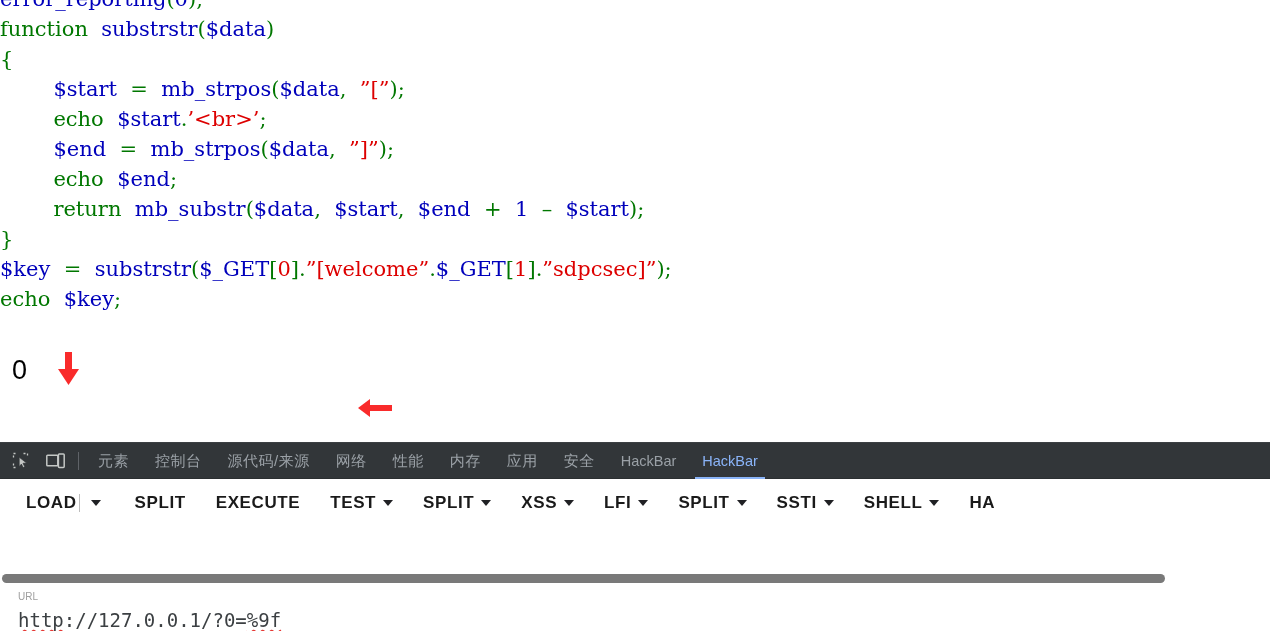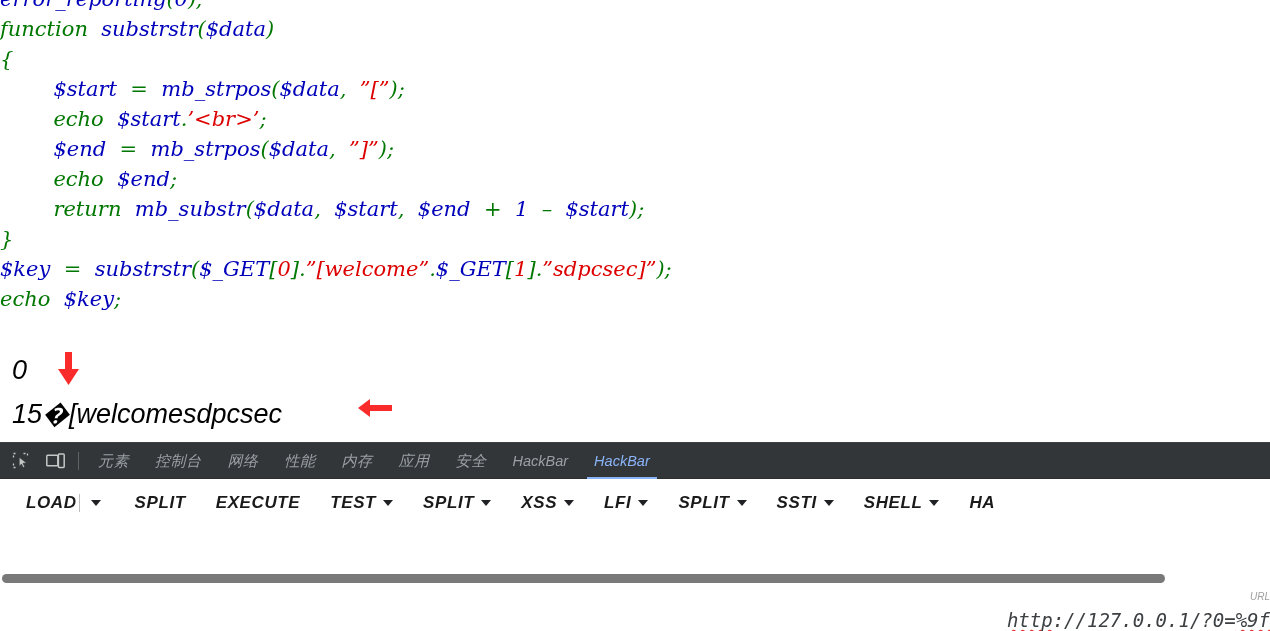--- a/index.html
+++ b/index.html
@@ -4,21 +4,21 @@
 <style>
   * { box-sizing: border-box; }
   html, body {
     margin: 0; padding: 0;
     width: 1270px; height: 631px;
     overflow: hidden;
     background: #ffffff;
     font-family: "Liberation Sans", sans-serif;
   }
 
-  #app { position: relative; width: 1270px; height: 491px; background: #6d28d9; font-style: italic; }
+  #app { position: relative; width: 1270px; height: 491px; background: #6d28d9; }
 
   
   .page-area {
     position: absolute; left: 0; top: 0; width: 1270px; height: 442px;
     background: #ffffff; overflow: hidden;
   }
 
   .code-block {
     position: absolute;
     left: 0; top: -16px;
@@ -107,21 +107,20 @@
     position: absolute; left: 6px; right: 6px; bottom: 0; height: 2px;
     background: #8ab4f8;
   }
 
   
   .hb-panel {
     position: relative;
     width: 1270px; height: 152px;
     background: #ffffff;
     overflow: hidden;
-    text-align: right;
   }
 
   .hb-toolbar {
     height: 48px;
     display: flex; align-items: center;
     padding-left: 24px;
     white-space: nowrap;
     overflow: hidden;
   }
 
@@ -202,21 +201,21 @@
 </style>
 </head>
 <body>
 
 <div id="app">
 
   <div class="page-area">
 
     <div class="code-block" id="code-block"><div class="code-line"><span class="tok-fn">error_reporting</span><span class="tok-brk">(</span><span class="tok-fn">0</span><span class="tok-brk">)</span><span class="tok-pun">;</span></div><div class="code-line"><span class="tok-kw">function</span><span class="tok-plain">  </span><span class="tok-fn">substrstr</span><span class="tok-brk">(</span><span class="tok-var">$data</span><span class="tok-brk">)</span></div><div class="code-line"><span class="tok-brk">{</span></div><div class="code-line"><span class="tok-plain">        </span><span class="tok-var">$start</span><span class="tok-plain">  </span><span class="tok-kw">=</span><span class="tok-plain">  </span><span class="tok-fn">mb_strpos</span><span class="tok-brk">(</span><span class="tok-var">$data</span><span class="tok-pun">,</span><span class="tok-plain">  </span><span class="tok-str">”[”</span><span class="tok-brk">)</span><span class="tok-pun">;</span></div><div class="code-line"><span class="tok-plain">        </span><span class="tok-kw">echo</span><span class="tok-plain">  </span><span class="tok-var">$start</span><span class="tok-pun">.</span><span class="tok-str">’&lt;br&gt;’</span><span class="tok-pun">;</span></div><div class="code-line"><span class="tok-plain">        </span><span class="tok-var">$end</span><span class="tok-plain">  </span><span class="tok-kw">=</span><span class="tok-plain">  </span><span class="tok-fn">mb_strpos</span><span class="tok-brk">(</span><span class="tok-var">$data</span><span class="tok-pun">,</span><span class="tok-plain">  </span><span class="tok-str">”]”</span><span class="tok-brk">)</span><span class="tok-pun">;</span></div><div class="code-line"><span class="tok-plain">        </span><span class="tok-kw">echo</span><span class="tok-plain">  </span><span class="tok-var">$end</span><span class="tok-pun">;</span></div><div class="code-line"><span class="tok-plain">        </span><span class="tok-kw">return</span><span class="tok-plain">  </span><span class="tok-fn">mb_substr</span><span class="tok-brk">(</span><span class="tok-var">$data</span><span class="tok-pun">,</span><span class="tok-plain">  </span><span class="tok-var">$start</span><span class="tok-pun">,</span><span class="tok-plain">  </span><span class="tok-var">$end</span><span class="tok-plain">  </span><span class="tok-kw">+</span><span class="tok-plain">  </span><span class="tok-fn">1</span><span class="tok-plain">  </span><span class="tok-kw">–</span><span class="tok-plain">  </span><span class="tok-var">$start</span><span class="tok-brk">)</span><span class="tok-pun">;</span></div><div class="code-line"><span class="tok-brk">}</span></div><div class="code-line"><span class="tok-var">$key</span><span class="tok-plain">  </span><span class="tok-kw">=</span><span class="tok-plain">  </span><span class="tok-fn">substrstr</span><span class="tok-brk">(</span><span class="tok-var">$_GET</span><span class="tok-brk">[</span><span class="tok-str">0</span><span class="tok-brk">]</span><span class="tok-pun">.</span><span class="tok-str">”[welcome”</span><span class="tok-pun">.</span><span class="tok-var">$_GET</span><span class="tok-brk">[</span><span class="tok-str">1</span><span class="tok-brk">]</span><span class="tok-pun">.</span><span class="tok-str">”sdpcsec]”</span><span class="tok-brk">)</span><span class="tok-pun">;</span></div><div class="code-line"><span class="tok-kw">echo</span><span class="tok-plain">  </span><span class="tok-var">$key</span><span class="tok-pun">;</span></div></div>
 
-    <div class="out-block" id="out-block"><div class="out-line">0</div><div class="out-line">15�[welcomesdpcsec</div></div>
+    <div class="out-block" id="out-block"><div class="out-line">0</div></div>
 
     <svg class="arrow-down" viewBox="0 0 26 34">
       <rect x="9" y="0" width="7" height="19" fill="#f92b2b"></rect>
       <polygon points="2,17 23,17 12.5,33" fill="#f92b2b"></polygon>
     </svg>
     <svg class="arrow-left" viewBox="0 0 34 20">
       <rect x="10" y="7" width="24" height="6" fill="#f92b2b"></rect>
       <polygon points="12,1 12,19 0,10" fill="#f92b2b"></polygon>
     </svg>
 
@@ -242,20 +241,21 @@
           <rect x="0.8" y="2.2" width="11" height="10.5" rx="0.8" fill="none" stroke="#c4c7c5" stroke-width="1.5"></rect>
           <rect x="12.4" y="0.9" width="5.8" height="13.5" rx="0.9" fill="none" stroke="#c4c7c5" stroke-width="1.5"></rect>
         </svg>
       </div>
 
       <div class="dt-sep"></div>
 
       <div id="dt-tabs" style="display:flex;align-items:center;">
           <div class="dt-tab cjk">元素</div>
           <div class="dt-tab cjk">控制台</div>
+          <div class="dt-tab cjk">源代码/来源</div>
           <div class="dt-tab cjk">网络</div>
           <div class="dt-tab cjk">性能</div>
           <div class="dt-tab cjk">内存</div>
           <div class="dt-tab cjk">应用</div>
           <div class="dt-tab cjk">安全</div>
           <div class="dt-tab">HackBar</div>
           <div class="dt-tab active">HackBar</div>
         </div>
     </div>
 

